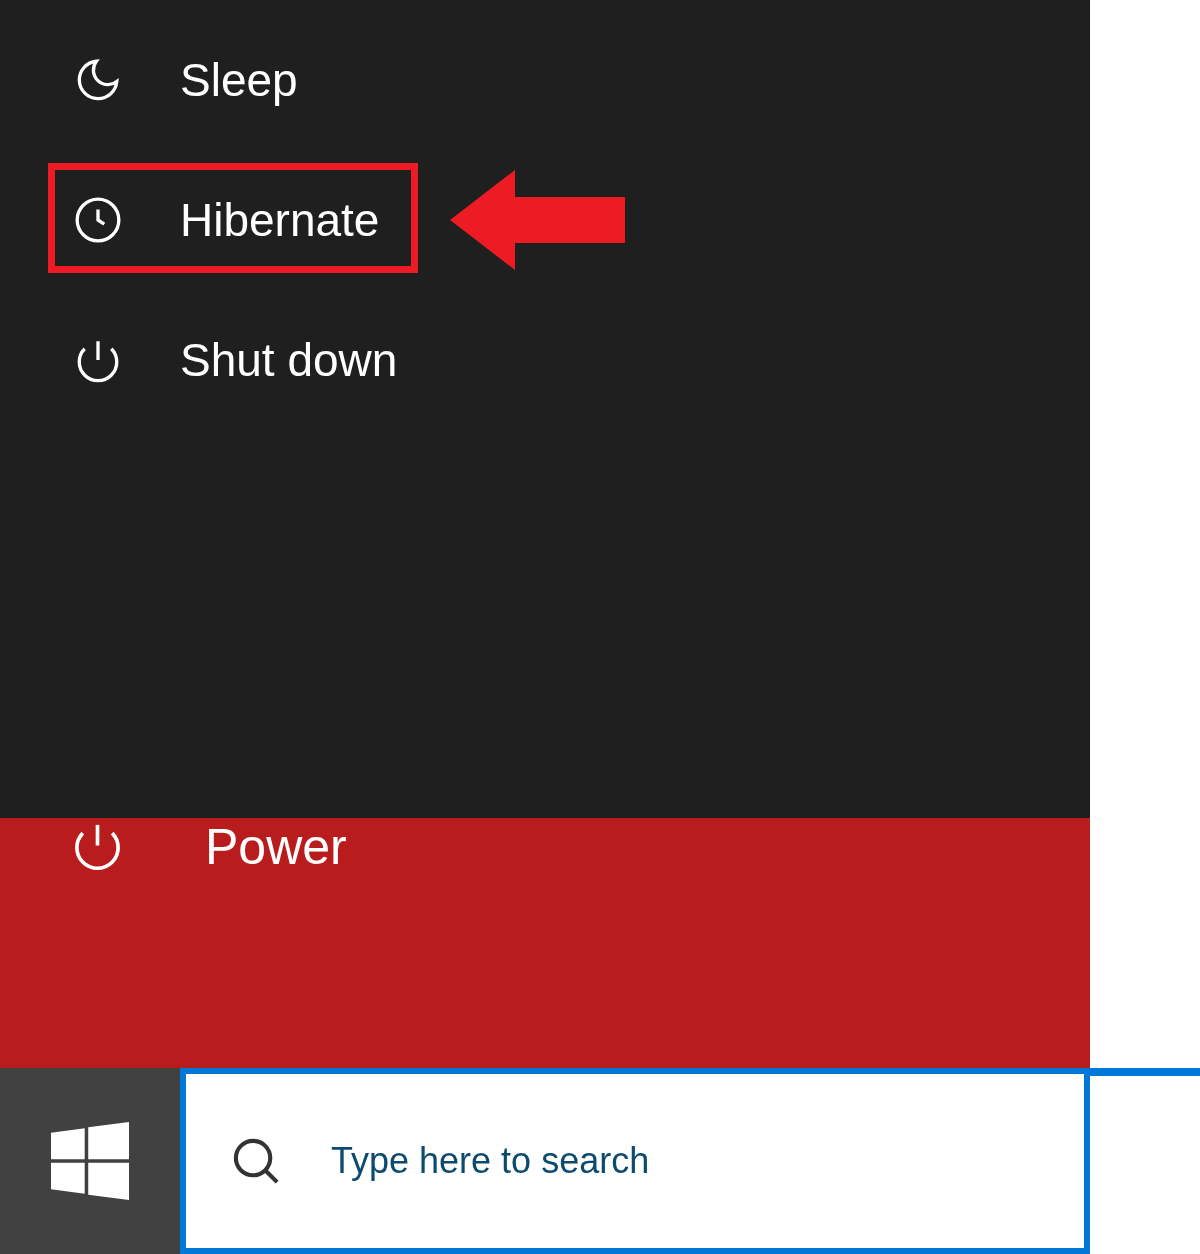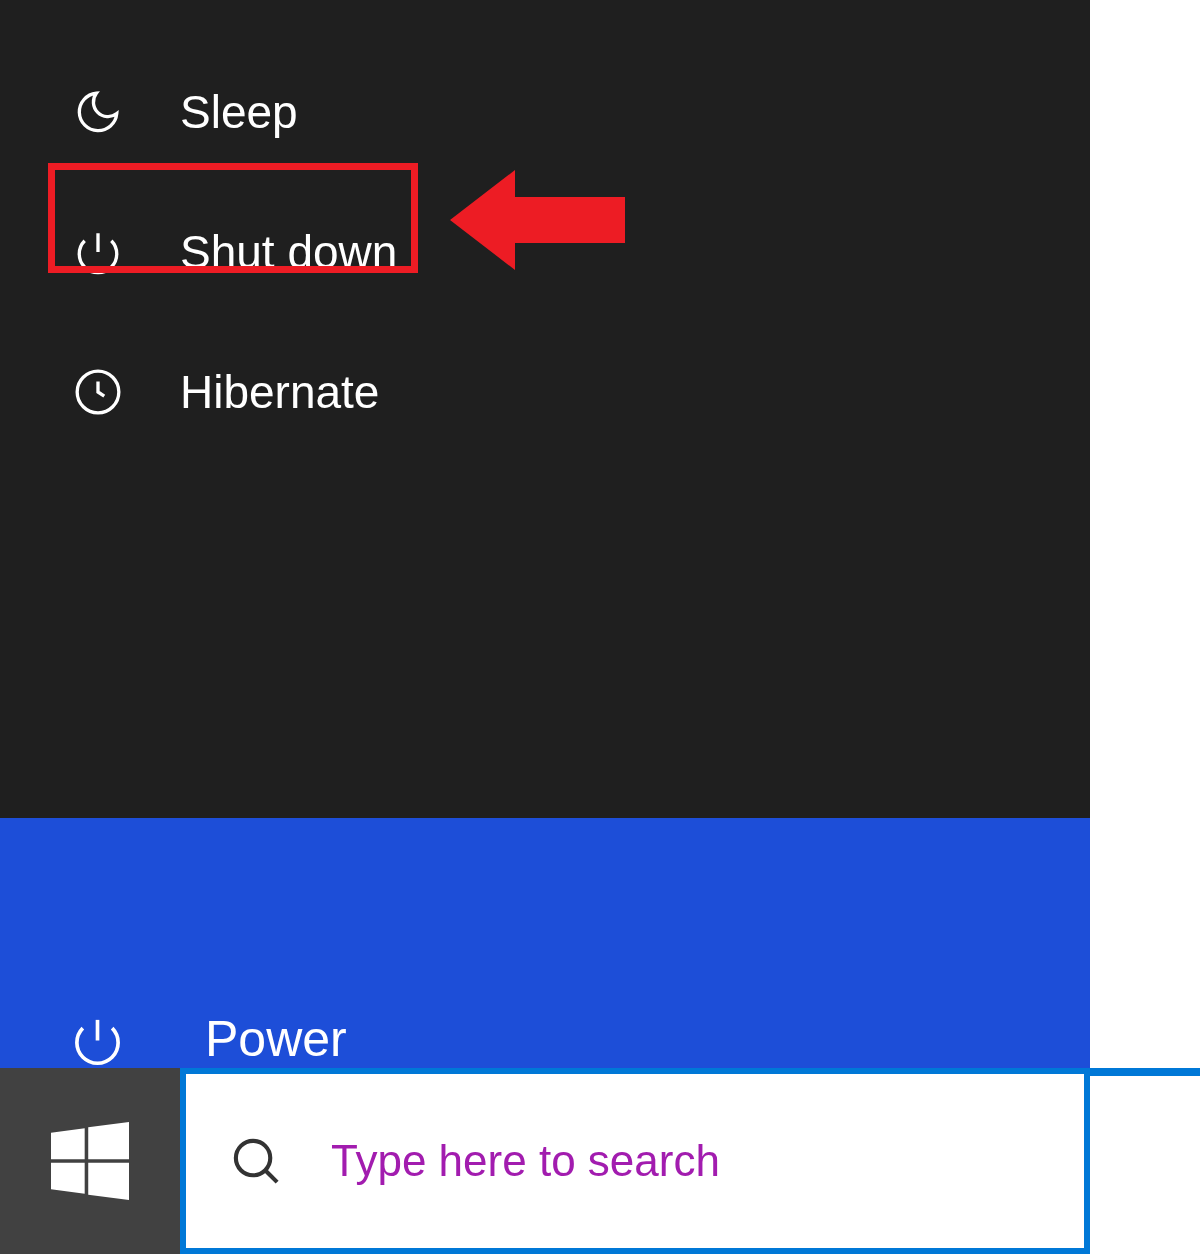--- a/index.html
+++ b/index.html
@@ -11,21 +11,21 @@
     overflow: hidden;
     position: relative;
   }
   .power-menu {
     position: absolute;
     top: 0;
     left: 0;
     width: 1090px;
     height: 818px;
     background: #1f1f1f;
-    padding-top: 42px;
+    padding-top: 10px;
   }
   .menu-item {
     display: flex;
     align-items: center;
     height: 140px;
     padding-left: 70px;
     color: #ffffff;
     cursor: pointer;
   }
   .menu-item .icon-wrap {
@@ -49,23 +49,23 @@
   .arrow-annotation {
     position: absolute;
     pointer-events: none;
   }
   .power-row {
     position: absolute;
     top: 818px;
     left: 0;
     width: 1090px;
     height: 250px;
-    background: #1d4ed8;
-    display: flex;
-    align-items: flex-end;
+    background: #b91c1c;
+    display: flex;
+    align-items: flex-start;
     padding-left: 70px;
     cursor: pointer;
   }
   .power-row .icon-wrap {
     width: 55px;
     height: 55px;
     display: flex;
     align-items: center;
     justify-content: center;
   }
@@ -102,22 +102,22 @@
   }
   .search-box .icon-wrap {
     width: 60px;
     height: 60px;
     display: flex;
     align-items: center;
     justify-content: center;
   }
   .search-placeholder {
     margin-left: 45px;
-    font-size: 44px;
-    color: #a21caf;
+    font-size: 36px;
+    color: #0c4a6e;
   }
   .right-gutter {
     position: absolute;
     top: 0;
     right: 0;
     width: 110px;
     height: 1254px;
     background: #ffffff;
   }
   .right-gutter::after{
@@ -141,35 +141,35 @@
       <svg width="50" height="50" viewBox="0 0 24 24" fill="none" stroke="#ffffff" stroke-width="1.6">
         <path d="M21 12.8A9 9 0 1 1 11.2 3a7 7 0 0 0 9.8 9.8z"></path>
       </svg>
     </span>
     <span class="label">Sleep</span>
   </div>
 
   <div class="menu-item">
     <span class="icon-wrap">
       <svg width="50" height="50" viewBox="0 0 24 24" fill="none" stroke="#ffffff" stroke-width="1.6">
+        <circle cx="12" cy="12" r="10"></circle>
+        <path d="M12 7v5l3 2"></path>
+      </svg>
+    </span>
+    <span class="label">Hibernate</span>
+  </div>
+
+  <div class="menu-item">
+    <span class="icon-wrap">
+      <svg width="50" height="50" viewBox="0 0 24 24" fill="none" stroke="#ffffff" stroke-width="1.6">
         <path d="M12 3v9"></path>
         <path d="M18.4 6.6a9 9 0 1 1-12.8 0"></path>
       </svg>
     </span>
     <span class="label">Shut down</span>
-  </div>
-
-  <div class="menu-item">
-    <span class="icon-wrap">
-      <svg width="50" height="50" viewBox="0 0 24 24" fill="none" stroke="#ffffff" stroke-width="1.6">
-        <circle cx="12" cy="12" r="10"></circle>
-        <path d="M12 7v5l3 2"></path>
-      </svg>
-    </span>
-    <span class="label">Hibernate</span>
   </div>
 
 
 </div>
 
 <div class="highlight-box" style="top:163px; left:48px; width:370px; height:110px;"></div>
 
 <div class="arrow-annotation" style="top:165px; left:450px; width:180px; height:110px;">
   <svg width="180" height="110" viewBox="0 0 180 110">
     <polygon points="0,55 65,5 65,32 175,32 175,78 65,78 65,105" fill="#ed1c24"></polygon>

